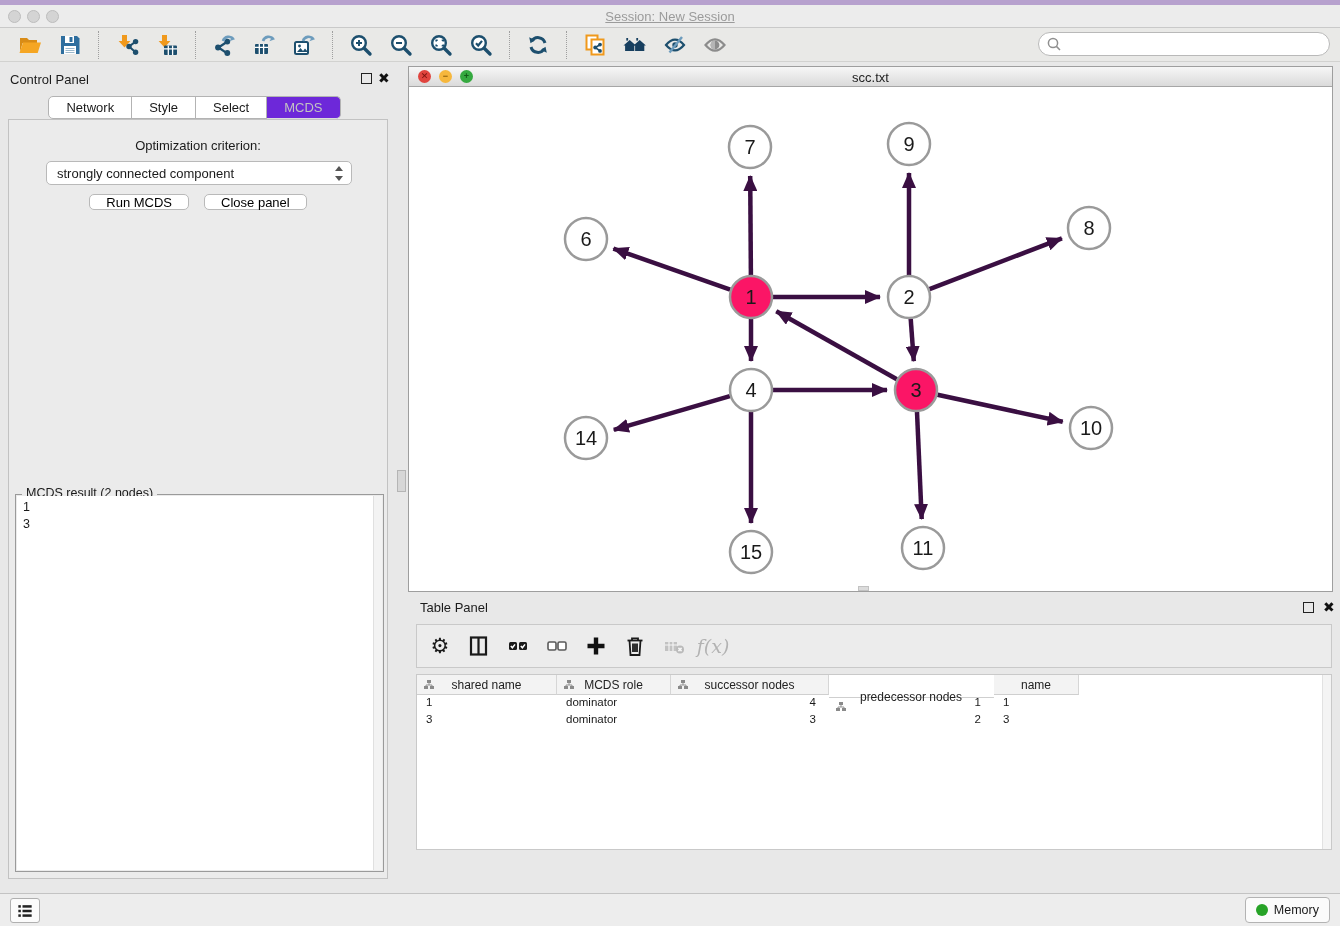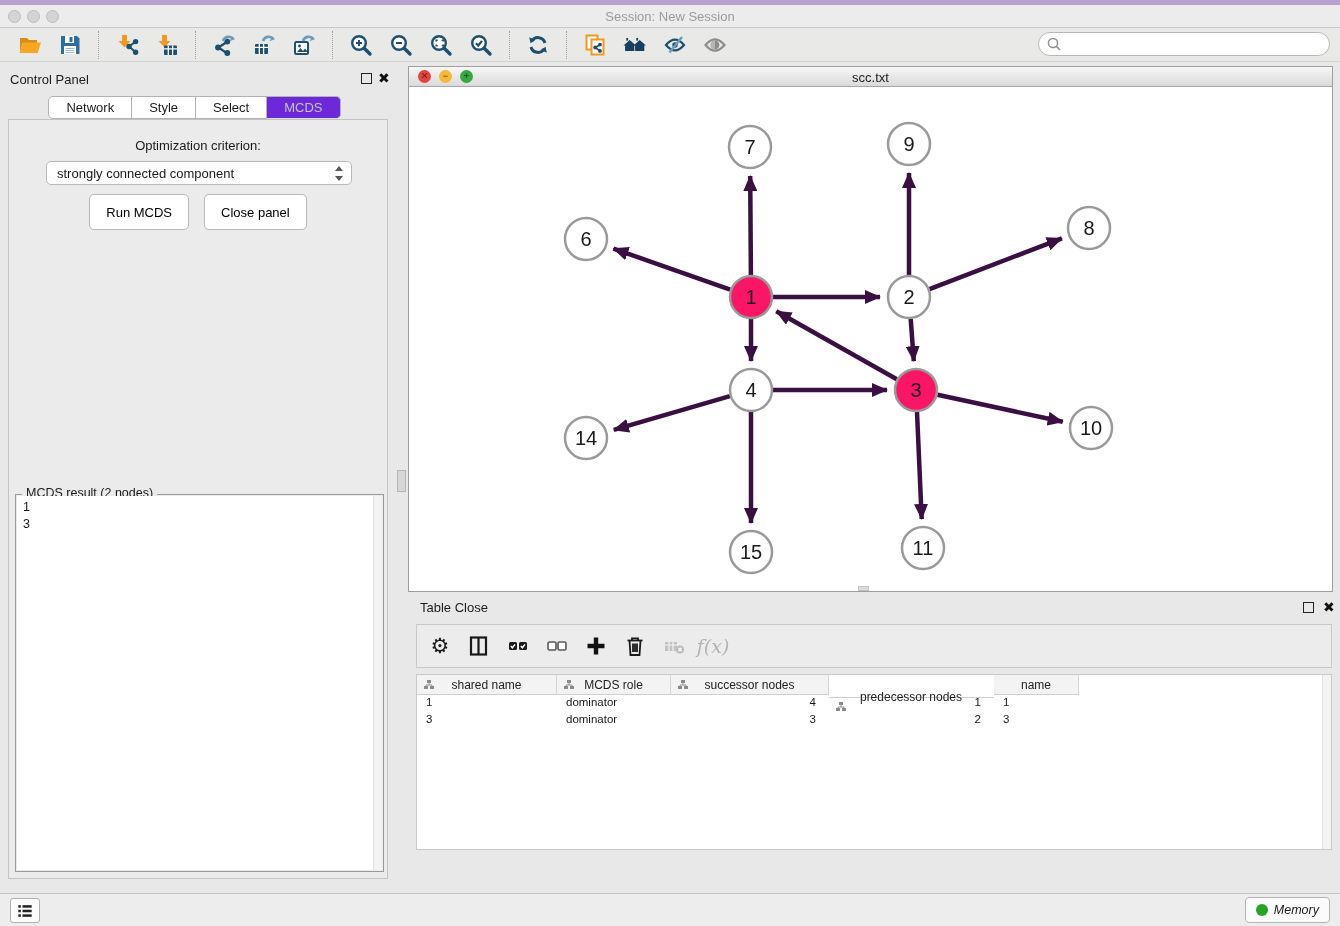--- a/index.html
+++ b/index.html
@@ -4,21 +4,21 @@
 <style>
   * { margin:0; padding:0; box-sizing:border-box; }
   html,body { width:1340px; height:926px; }
   body { font-family:"Liberation Sans","DejaVu Sans",sans-serif; background:#e8e8e8; position:relative; overflow:hidden; font-size:13px; color:#1a1a1a; }
   .abs { position:absolute; }
 
   
   #titlebar { left:0; top:0; width:1340px; height:28px; background:#ececec; border-bottom:1px solid #c9c9c9; }
   #titlebar .accent { position:absolute; left:0; top:0; width:100%; height:5px; background:#b7a1ce; }
   .tl-dot { position:absolute; top:10px; width:13px; height:13px; border-radius:50%; background:#d4d4d4; border:1px solid #bdbdbd; }
-  #win-title { position:absolute; left:0; right:0; top:9px; text-align:center; color:#9b9b9b; font-size:13px; }
+  #win-title { position:absolute; left:0; right:0; top:9px; text-align:center; color:#9b9b9b; font-size:13px;text-decoration:underline; }
 
   
   #toolbar { left:0; top:28px; width:1340px; height:34px; background:#e9e9e7; border-bottom:1px solid #d2d2d0; display:flex; align-items:center; padding-left:10px; }
   .tb-btn { width:40px; height:30px; display:flex; align-items:center; justify-content:center; background:transparent; border:none; cursor:default; }
   .tb-btn svg { width:26px; height:26px; }
   .tb-sep { width:1px; height:28px; border-left:1px dotted #9f9f9f; margin:0 8px; }
   #search-wrap { position:absolute; right:10px; top:4px; width:292px; height:24px; background:#fff; border:1px solid #b9b9b9; border-radius:12px; display:flex; align-items:center; padding-left:7px; }
   #search-wrap svg { width:16px; height:16px; }
   #search-input { border:none; outline:none; flex:1; height:20px; font-size:12px; background:transparent; }
 
@@ -34,21 +34,21 @@
   .cp-tab.active { background:#6d28d9; color:#c2c2c2; border-bottom-color:#dcdcdc; }
   #cp-body { position:absolute; left:8px; top:57px; width:380px; height:760px; background:#ebebeb; border:1px solid #c2c2c2; }
   #opt-label { position:absolute; left:0; right:0; top:18px; text-align:center; font-size:13px; }
   #criterion-select { position:absolute; left:37px; top:41px; width:306px; height:24px; background:#fff; border:1px solid #b9b9b9; border-radius:5px; display:flex; align-items:center; padding:0 6px 0 10px; font-size:13px; }
   #criterion-select .lbl { flex:1; }
   .stepper { width:11px; height:15px; position:relative; }
   .stepper:before, .stepper:after { content:""; position:absolute; left:1px; border-left:4.5px solid transparent; border-right:4.5px solid transparent; }
   .stepper:before { top:0; border-bottom:5.5px solid #555; }
   .stepper:after { bottom:0; border-top:5.5px solid #555; }
   #cp-buttons { position:absolute; left:0; right:0; top:74px; display:flex; justify-content:center; gap:15px; }
-  .cp-btn { height:36px; padding:0 16px; background:#fff; border:1px solid #b9b9b9; border-radius:5px; font-size:13px; font-family:inherit; }
+  .cp-btn { height:16px; padding:0 16px; background:#fff; border:1px solid #b9b9b9; border-radius:5px; font-size:13px; font-family:inherit; }
   #mcds-fieldset { position:absolute; left:6px; top:374px; width:369px; bottom:6px; border:1px solid #9a9a9a; }
   #mcds-legend { position:absolute; left:6px; top:-9px; background:#ebebeb; padding:0 4px; font-size:12.5px; }
   #mcds-text { position:absolute; left:1px; top:1px; right:1px; bottom:1px; background:#fff; font-size:12.5px; line-height:16.5px; padding:3px 6px; }
   #mcds-scroll { position:absolute; right:1px; top:1px; bottom:1px; width:9px; background:#f3f3f3; border-left:1px solid #e0e0e0; }
 
   
   #v-divider { left:396px; top:62px; width:12px; height:831px; background:#e8e8e8; }
   #v-divider .grab { position:absolute; left:1px; top:408px; width:9px; height:22px; background:#d7d7d7; border:1px solid #b5b5b5; }
 
   
@@ -77,21 +77,21 @@
   #tp-tabs { position:absolute; left:0; right:0; top:268px; display:flex; justify-content:center; }
   #tp-tabs .seg-wrap { display:inline-flex; border:1px solid #adadad; border-radius:6px; overflow:hidden; background:#fff; }
   .seg { height:22px; line-height:22px; padding:0 15px; font-size:13px; font-weight:600; color:#111; background:#fff; border-left:1px solid #adadad; }
   .seg.first { border-left:none; }
   .seg.active { background:#d8d8d8; color:#bdbdbd; text-shadow:0 1px 0 rgba(255,255,255,.85); }
 
   
   #statusbar { left:0; top:893px; width:1340px; height:33px; background:#ededed; border-top:1px solid #c3c3c3; }
   #list-btn { position:absolute; left:10px; top:4px; width:30px; height:25px; background:#fbfbfb; border:1px solid #b0b0b0; border-radius:3px; display:flex; align-items:center; justify-content:center; }
   #list-btn svg { width:20px; height:20px; }
-  #memory-btn { position:absolute; right:10px; top:3px; height:26px; background:#fbfbfb; border:1px solid #b3b3b3; border-radius:4px; display:flex; align-items:center; gap:6px; padding:0 10px; font-size:12.5px;font-style:italic; }
+  #memory-btn { position:absolute; right:10px; top:3px; height:26px; background:#fbfbfb; border:1px solid #b3b3b3; border-radius:4px; display:flex; align-items:center; gap:6px; padding:0 10px; font-size:12.5px; }
   #memory-dot { width:12px; height:12px; border-radius:50%; background:#27a327; }
 </style>
 </head>
 <body>
 
 <div id="titlebar" class="abs">
   <div class="accent"></div>
   <div class="tl-dot" style="left:8px"></div>
   <div class="tl-dot" style="left:27px"></div>
   <div class="tl-dot" style="left:46px"></div>
@@ -394,21 +394,21 @@
         <g>
           <circle cx="514" cy="461" r="21" fill="#ffffff" stroke="#9a9a9a" stroke-width="2.5"></circle>
           <text x="514" y="468" text-anchor="middle" font-size="20" fill="#1a1a1a">11</text>
         </g>
       </svg>
     <div id="net-grip"></div>
   </div>
 </div>
 
 <div id="table-panel" class="abs">
-  <div class="panel-title" style="left:12px; top:5px">Table Close</div>
+  <div class="panel-title" style="left:12px; top:5px">Table Panel</div>
   <div class="panel-float" style="left:895px; top:7px"></div>
   <div class="panel-close" style="left:915px; top:7px">✖</div>
   <div id="tp-toolbar">
       <button style="background: none; border: none; padding: 0px;">
         <span class="tp-icon txt">⚙</span>
       </button>
       <button style="background: none; border: none; padding: 0px;">
         <span class="tp-icon">
           <svg viewBox="0 0 24 24">
             <rect x="4" y="3.5" width="15" height="17" fill="none" stroke="#1a1a1a" stroke-width="2.2"></rect>

